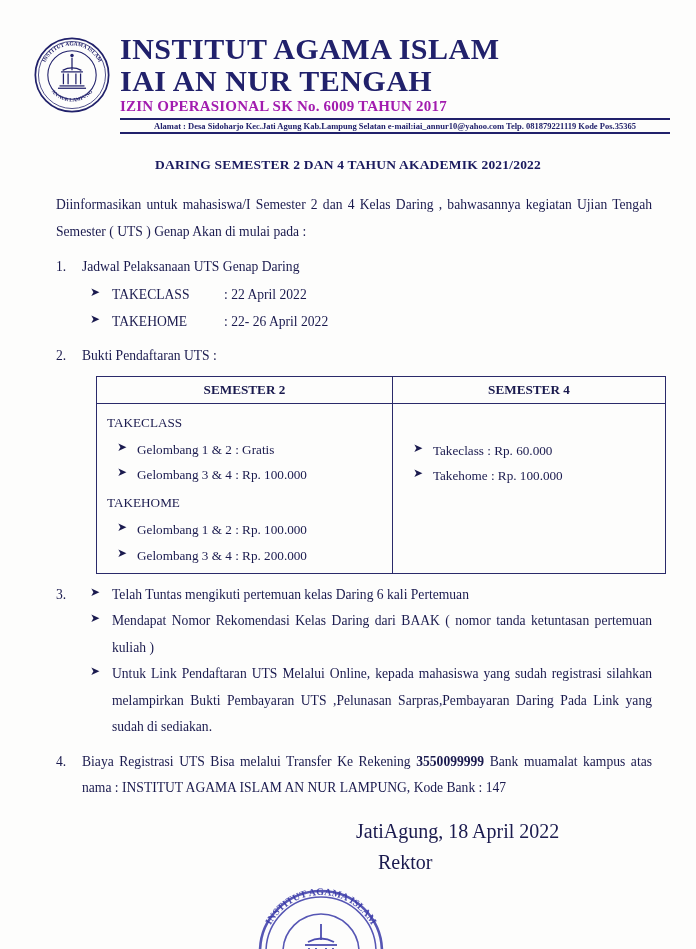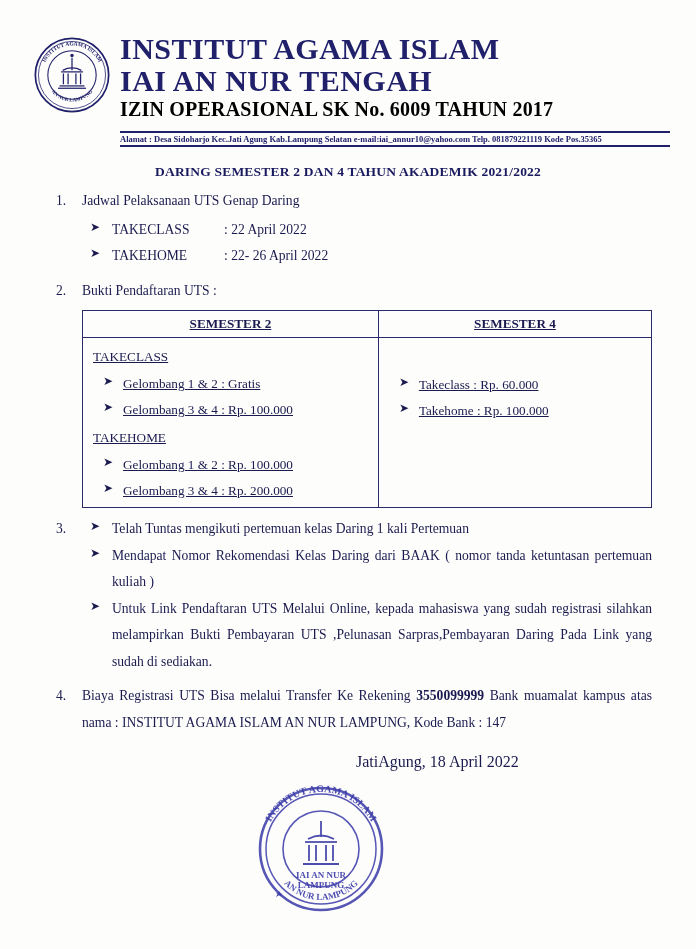--- a/index.html
+++ b/index.html
@@ -53,53 +53,54 @@
     letter-spacing: 0.5px;
     line-height: 1.02;
     color: #21216b;
     white-space: nowrap;
     transform: scaleX(1.0);
   }
   .head-line2 { margin-top: 1px; }
   .head-line3 {
     font-family: "Liberation Serif", serif;
     font-weight: bold;
-    font-size: 20px;
-    color: #000000;
+    font-size: 15px;
+    color: #a21caf;
     letter-spacing: 0.2px;
     margin-top: 2px;
     white-space: nowrap;
   }
   .head-addr {
-    margin-top: 10px;
+    margin-top: 3px;
     border-top: 2px solid #21216b;
     border-bottom: 2px solid #21216b;
     font-size: 8.5px;
     font-weight: bold;
     color: #21216b;
     padding: 1px 0 1px 0;
     white-space: nowrap;
     letter-spacing: 0px;
+    text-align: center;
   }
 
   
   .doc-title {
     text-align: center;
     font-weight: bold;
     font-size: 13.5px;
     color: #1a1a5e;
     margin-top: 24px;
     letter-spacing: 0.2px;
   }
   .doc-subtitle {
     text-align: center;
     font-weight: bold;
     font-size: 13.5px;
     color: #1a1a5e;
-    margin-top: 17px;
+    margin-top: 23px;
     letter-spacing: 0.2px;
   }
 
   
   .body {
     padding: 0 44px 0 56px;
     font-size: 13.6px;
     color: #1a1a4e;
   }
   .intro {
@@ -140,25 +141,24 @@
     font-size: 12px;
   }
   .sched-label {
     display: inline-block;
     min-width: 112px;
   }
 
   
   .fee-table {
     border: 1.4px solid #2a2a6a;
-    margin: 6px 0 0 26px;
+    margin: 6px 0 0 40px;
     width: calc(100% - 26px);
     border-collapse: collapse;
     font-size: 13.2px;
-    text-decoration: underline;
   }
   .fee-table th, .fee-table td {
     border: 1.4px solid #2a2a6a;
     vertical-align: top;
     padding: 4px 8px;
   }
   .fee-table th {
     text-align: center;
     font-weight: bold;
     padding: 5px 8px;
@@ -171,21 +171,21 @@
   .fee-table ul.arrows > li {
     padding-left: 32px;
     line-height: 1.95;
   }
   .fee-table ul.arrows > li .arw { left: 12px; }
 
   
   .sign-block {
     margin-top: 14px;
     padding-left: 300px;
-    font-size: 16px;
+    font-size: 20px;
     line-height: 1.55;
     position: relative;
   }
   .sign-city { white-space: nowrap; }
   .sign-role { margin-left: 22px; }
   .stamp-area {
     position: relative;
     height: 140px;
   }
   .stamp {
@@ -238,20 +238,21 @@
       <div class="head-line2">IAI AN NUR TENGAH</div>
       <div class="head-line3">IZIN OPERASIONAL SK No. 6009 TAHUN 2017</div>
       <div class="head-addr">Alamat : Desa Sidoharjo Kec.Jati Agung Kab.Lampung Selatan e-mail:iai_annur10@yahoo.com Telp. 081879221119 Kode Pos.35365</div>
     </div>
   </div>
 
   <div class="doc-subtitle">DARING SEMESTER 2 DAN 4 TAHUN AKADEMIK 2021/2022</div>
 
   <div class="body">
 
+    <div class="intro">Diinformasikan untuk mahasiswa/I Semester 2 dan 4 Kelas Daring , bahwasannya kegiatan Ujian Tengah Semester ( UTS ) Genap Akan di mulai pada :</div>
 
     <ol class="numbered">
 
       <li>
         <span class="num">1.</span>
         <span>Jadwal Pelaksanaan UTS Genap Daring</span>
         <ul class="arrows">
           <li>
             <span class="arw">➤</span>
             <span class="sched-label">TAKECLASS</span><span>: 22 April 2022</span>
@@ -319,21 +320,21 @@
       </tbody>
     </table>
 
     <ol class="numbered" start="3">
 
       <li>
         <span class="num">3.</span>
         <ul class="arrows">
           <li>
             <span class="arw">➤</span>
-            <span>Telah Tuntas mengikuti pertemuan kelas Daring 1 kali Pertemuan</span>
+            <span>Telah Tuntas mengikuti pertemuan kelas Daring 6 kali Pertemuan</span>
           </li>
           <li style="text-align:justify">
             <span class="arw">➤</span>
             <span>Mendapat Nomor Rekomendasi Kelas Daring dari BAAK ( nomor tanda ketuntasan pertemuan kuliah )</span>
           </li>
           <li style="text-align:justify">
             <span class="arw">➤</span>
             <span>Untuk Link Pendaftaran UTS Melalui Online, kepada mahasiswa yang sudah registrasi silahkan melampirkan Bukti Pembayaran UTS ,Pelunasan Sarpras,Pembayaran Daring Pada Link yang sudah di sediakan.</span>
           </li>
         </ul>
@@ -342,20 +343,21 @@
       <li style="text-align:justify">
         <span class="num">4.</span>
         <span>Biaya Registrasi UTS Bisa melalui Transfer Ke Rekening</span>
         <span class="bold">3550099999</span>
         <span>Bank muamalat kampus atas nama : INSTITUT AGAMA ISLAM AN NUR LAMPUNG, Kode Bank : 147</span>
       </li>
     </ol>
 
     <div class="sign-block">
       <div class="sign-city">JatiAgung, 18 April 2022</div>
+      <div class="sign-role">Rektor</div>
     </div>
 
     <div class="stamp-area">
       <div class="stamp">
         <svg viewBox="0 0 150 140" width="150" height="140" aria-hidden="true">
           <defs>
             <path id="stTop" d="M 18,72 A 57,57 0 0 1 132,72"></path>
             <path id="stBot" d="M 24,72 A 51,51 0 0 0 126,72"></path>
           </defs>
           <g stroke="#3a3aa8" fill="none" opacity="0.85">

